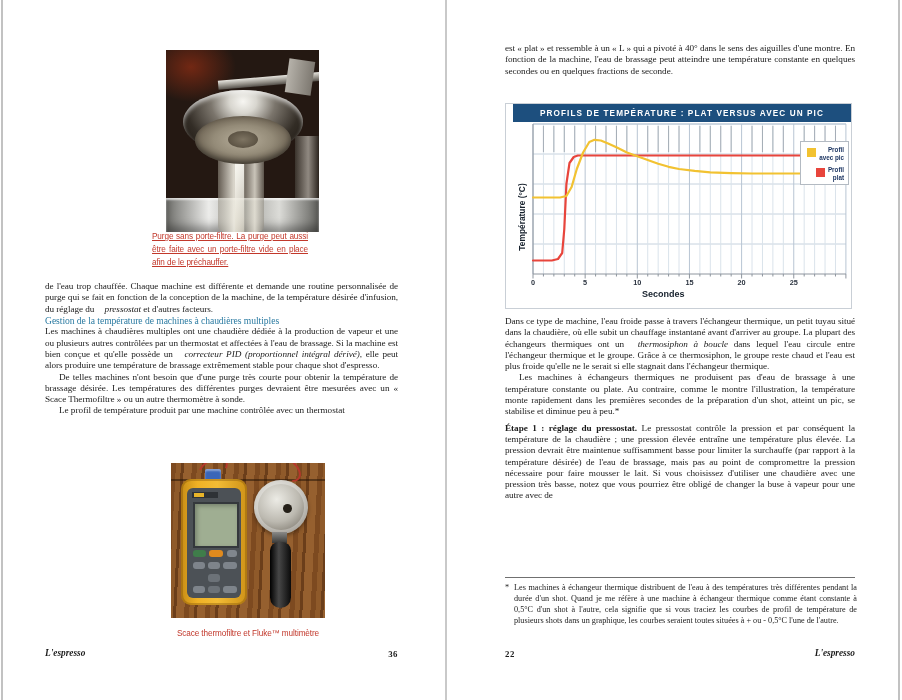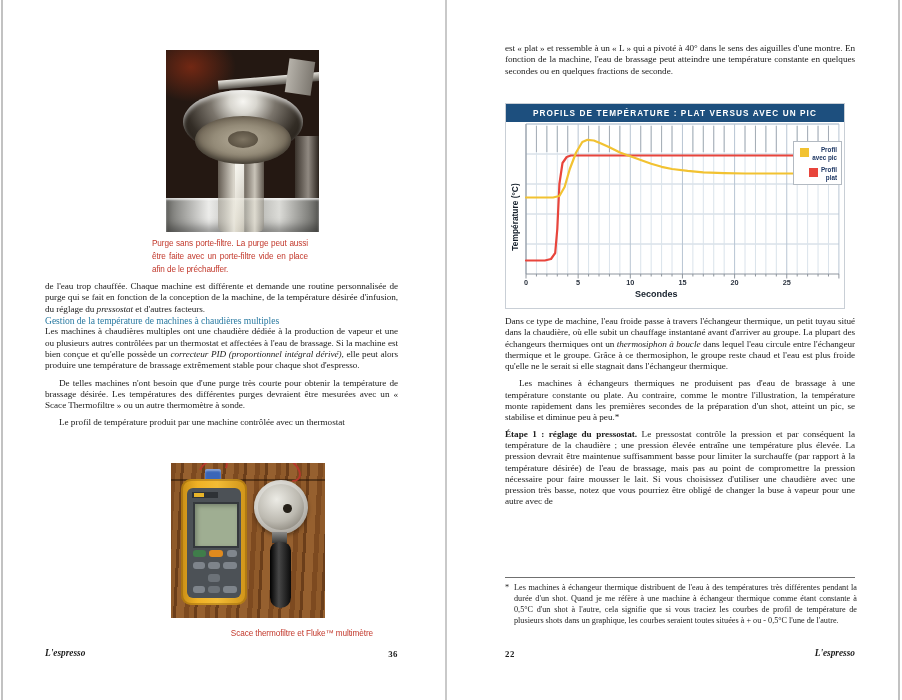--- a/index.html
+++ b/index.html
@@ -8,31 +8,31 @@
     background:#ffffff;
     font-family:"Liberation Serif","DejaVu Serif",serif;
     color:#1b1b1b;
   }
   .vline{position:absolute;top:0;height:700px;background:#c2c2c2;}
   .abs{position:absolute;}
 
   
   .bodycol{position:absolute;width:353px;font-size:9.2px;line-height:11.3px;text-align:justify;letter-spacing:-0.05px;}
   .bodycol p{margin:0;}
-  .bodycol p.indent{text-indent:14px;margin-top:6px;}
-  .seg-i{font-style:italic;}
+  .bodycol p.indent{text-indent:14px;}
+  .seg-i{font-style:italic;margin-left:8px;}
   .seg-b{font-weight:bold;}
   .heading{color:#2b7ba2;font-size:9.6px;line-height:11.5px;margin:8px 0 1px 0;text-align:left;}
   .etape{margin-top:5px !important;}
 
   
   .caption{position:absolute;color:#c2382b;font-family:"Liberation Sans","DejaVu Sans",sans-serif;
            font-size:8.2px;line-height:13px;letter-spacing:-0.1px;}
   .caption.just{text-align:justify;}
-  .caption.center{text-align:right;}
+  .caption.center{text-align:center;}
 
   
   .footer-book{position:absolute;font-size:9.3px;font-weight:bold;font-style:italic;}
   .footer-num{position:absolute;font-size:8.8px;font-weight:bold;letter-spacing:.5px;}
 
   
   .fn-rule{position:absolute;left:505px;top:577px;width:350px;border-top:1px solid #707070;}
   .fn{position:absolute;left:505px;top:583px;width:352px;display:flex;font-size:8.2px;line-height:10.9px;text-align:justify;}
   .fn-mark{flex:0 0 9px;}
   .fn-text{flex:1;}
@@ -118,21 +118,21 @@
     <div class="p1-side"></div>
     <div class="p1-tray"></div>
     <div class="p1-glass"></div>
     <div class="p1-stream"></div>
     <div class="p1-dome"></div>
     <div class="p1-screen">
       <div class="p1-screen-center"></div>
     </div>
   </div>
 
-  <div class="caption just" style="left:149px;top:237px;width:156px;">Purge sans porte-filtre. La purge peut aussi être faite avec un porte-filtre vide en place afin de le préchauffer.</div>
+  <div class="caption just" style="left:149px;top:230px;width:156px;text-decoration:underline;">Purge sans porte-filtre. La purge peut aussi être faite avec un porte-filtre vide en place afin de le préchauffer.</div>
 
   <div class="bodycol" style="left:42px;top:281px;">
     <p><span>de l'eau trop chauffée. Chaque machine est différente et demande une routine personnalisée de purge qui se fait en fonction de la conception de la machine, de la température désirée d'infusion, du réglage du </span><span class="seg-i">pressostat</span><span> et d'autres facteurs.</span></p>
     <p class="heading">Gestion de la température de machines à chaudières multiples</p>
     <p><span>Les machines à chaudières multiples ont une chaudière dédiée à la production de vapeur et une ou plusieurs autres contrôlées par un thermostat et affectées à l'eau de brassage. Si la machine est bien conçue et qu'elle possède un </span><span class="seg-i">correcteur PID (proportionnel intégral dérivé)</span><span>, elle peut alors produire une température de brassage extrêmement stable pour chaque shot d'espresso.</span></p>
     <p class="indent">De telles machines n'ont besoin que d'une purge très courte pour obtenir la température de brassage désirée. Les températures des différentes purges devraient être mesurées avec un « Scace Thermofiltre » ou un autre thermomètre à sonde.</p>
     <p class="indent">Le profil de température produit par une machine contrôlée avec un thermostat</p>
   </div>
 
   <div class="photo2">
@@ -168,21 +168,21 @@
   <div class="footer-book" style="left:42px;top:648px;">L'espresso</div>
   <div class="footer-num" style="left:245px;top:649px;width:150px;text-align:right;">36</div>
 </div>
 
 <div class="abs" style="left:447px;top:0;width:451px;height:700px;">
 
   <div class="bodycol" style="left:58px;top:43px;width:350px;">
     <p>est « plat » et ressemble à un « L » qui a pivoté à 40° dans le sens des aiguilles d'une montre. En fonction de la machine, l'eau de brassage peut atteindre une température constante en quelques secondes ou en quelques fractions de seconde.</p>
   </div>
 
-  <div class="chart" style="left:58px;top:103px;">
+  <div class="chart" style="left:58px;top:103px;padding-left:7px;">
     <div class="chart-header">PROFILS DE TEMPÉRATURE : PLAT VERSUS AVEC UN PIC</div>
     <div class="chart-svg-wrap">
       <svg id="chart-svg" width="338" height="186" viewBox="0 0 338 186">
           <line x1="20" x2="333" y1="122" y2="122" stroke="#c6d2de" stroke-width="1"></line>
           <line x1="20" x2="333" y1="92" y2="92" stroke="#c6d2de" stroke-width="1"></line>
           <line x1="20" x2="333" y1="62" y2="62" stroke="#c6d2de" stroke-width="1"></line>
           <line x1="20" x2="333" y1="32" y2="32" stroke="#c6d2de" stroke-width="1"></line>
           <line x1="20" x2="333" y1="2" y2="2" stroke="#c6d2de" stroke-width="1"></line>
           <line x1="20" x2="20" y1="2" y2="152" stroke="#b8c5d3" stroke-width="1"></line>
           <line x1="30.43" x2="30.43" y1="2" y2="152" stroke="#dae3eb" stroke-width="1"></line>

